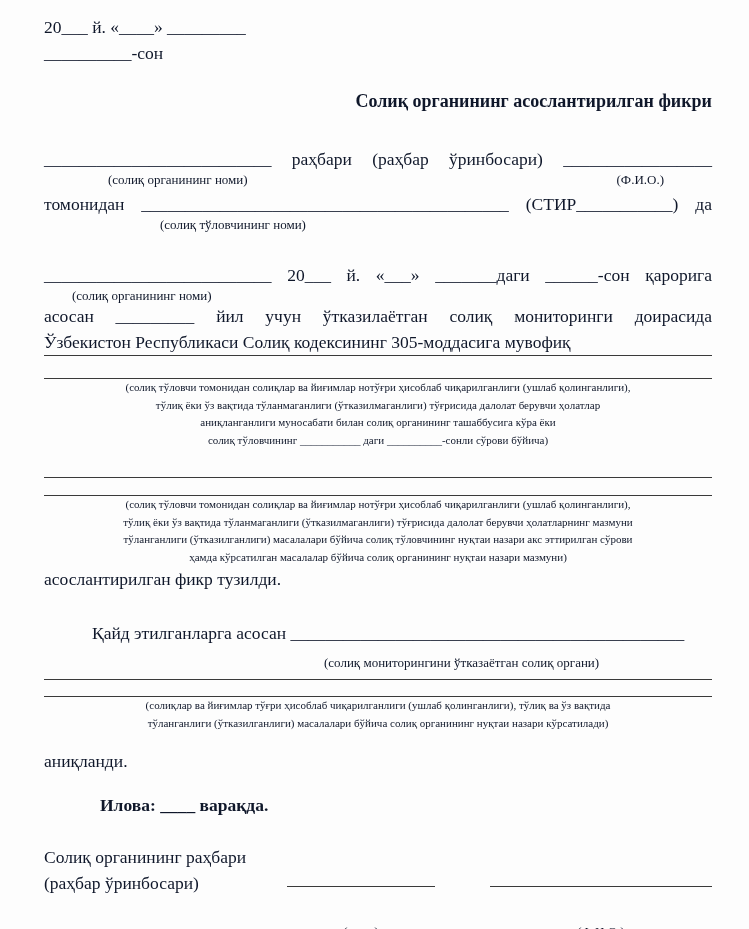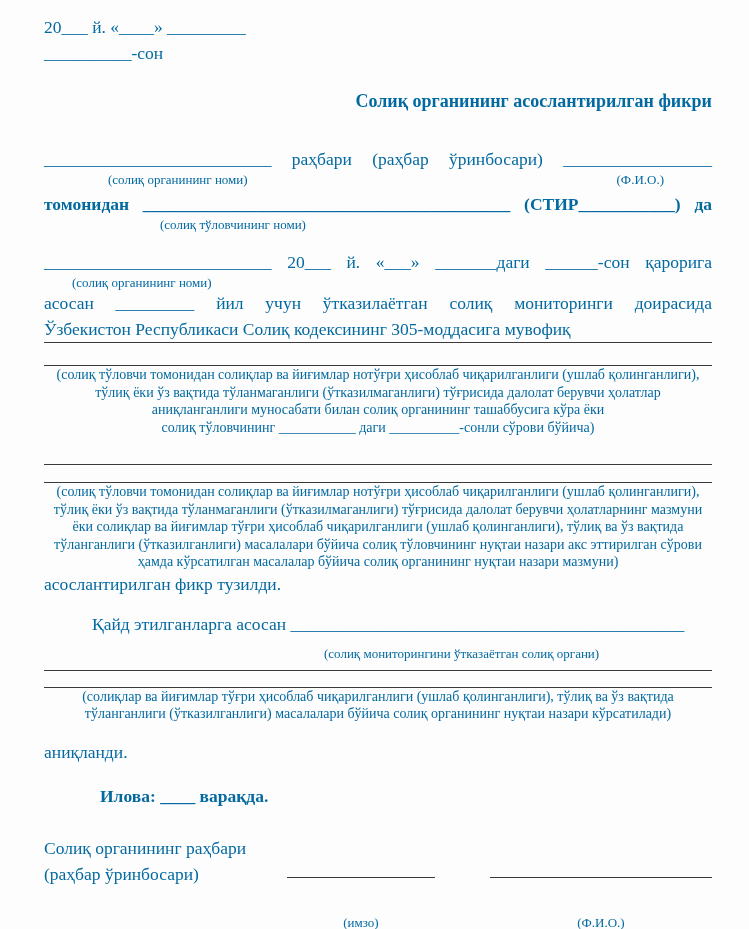--- a/index.html
+++ b/index.html
@@ -1,35 +1,35 @@
 <!DOCTYPE html>
 <html><head>
 <meta charset="utf-8">
 <style>
   html,body { margin:0; padding:0; background:#f4f4f4; }
   .page {
     width:749px; height:929px; box-sizing:border-box;
-    margin:0 auto; background:#fdfdfd; color:#0369a1;
+    margin:0 auto; background:#fdfdfd; color:#0f172a;
     padding:14px 37px 0 44px; overflow:hidden;
     font-family:"Liberation Serif","DejaVu Serif",serif;
     font-size:17.5px; line-height:26px;
   }
   .t-line { white-space:pre; }
   .justify { text-align:justify; text-align-last:justify; }
   .title { text-align:right; font-weight:bold; font-size:18px; margin-top:22px; }
   .label-row { display:flex; font-size:13px; line-height:15px; }
-  .note { font-size:14px; line-height:17.5px; text-align:center; white-space:nowrap; }
+  .note { font-size:11px; line-height:17.5px; text-align:center; white-space:nowrap; }
   .rule { height:0; border-bottom:1.6px solid #3a3a3a; }
   .ind48 { padding-left:48px; }
   .ind56 { padding-left:56px;font-weight:bold; }
   .ml28 { margin-left:28px; } .ml64 { margin-left:64px; }
   .ml116 { margin-left:116px; } .ml280 { margin-left:280px;margin-top:9px; }
   .mla { margin-left:auto; } .mr48 { margin-right:48px; }
-  .mt4{margin-top:4px;font-weight:bold;} .mt8{margin-top:0;} .mt9{margin-top:9px;}
-  .mt12{margin-top:17px;} .mt14{margin-top:14px;} .mt16{margin-top:16px;}
+  .mt4{margin-top:4px;} .mt8{margin-top:0;} .mt9{margin-top:9px;}
+  .mt12{margin-top:30px;} .mt14{margin-top:28px;} .mt16{margin-top:16px;}
   .mt17{margin-top:17px;} .mt18{margin-top:18px;} .mt22{margin-top:22px;}
   .mt26{margin-top:26px;} .mt28{margin-top:28px;} .mt32{margin-top:32px;}
   .sig-row { display:flex; }
   .sig-left { width:246px; }
   .sig-col { display:flex; flex-direction:column;gap:36px; }
   .sig-mid { width:150px; padding-top:42px; }
   .sig-right { width:225px; margin-left:55px; padding-top:42px; }
   .sig-rule { height:0; border-bottom:1.4px solid #3a3a3a; }
   .sig-cap { font-size:13px; line-height:17px; text-align:center; }
   .seal { padding-left:72px; }
@@ -72,21 +72,20 @@
     <div>аниқланганлиги муносабати билан солиқ органининг ташаббусига кўра ёки</div>
     <div>солиқ тўловчининг ___________ даги __________-сонли сўрови бўйича)</div>
   </div>
 
   <div class="rule mt28"></div>
   <div class="rule mt17"></div>
 
   <div class="note">
     <div>(солиқ тўловчи томонидан солиқлар ва йиғимлар нотўғри ҳисоблаб чиқарилганлиги (ушлаб қолинганлиги),</div>
     <div>тўлиқ ёки ўз вақтида тўланмаганлиги (ўтказилмаганлиги) тўғрисида далолат берувчи ҳолатларнинг мазмуни</div>
-    <div>ёки солиқлар ва йиғимлар тўғри ҳисоблаб чиқарилганлиги (ушлаб қолинганлиги), тўлиқ ва ўз вақтида</div>
     <div>тўланганлиги (ўтказилганлиги) масалалари бўйича солиқ тўловчининг нуқтаи назари акс эттирилган сўрови</div>
     <div>ҳамда кўрсатилган масалалар бўйича солиқ органининг нуқтаи назари мазмуни)</div>
   </div>
 
   <div>асослантирилган фикр тузилди.</div>
 
   <div class="t-line mt14 ind48">Қайд этилганларга асосан _____________________________________________</div>
   <div class="label-row">
     <span class="ml280">(солиқ мониторингини ўтказаётган солиқ органи)</span>
   </div>

